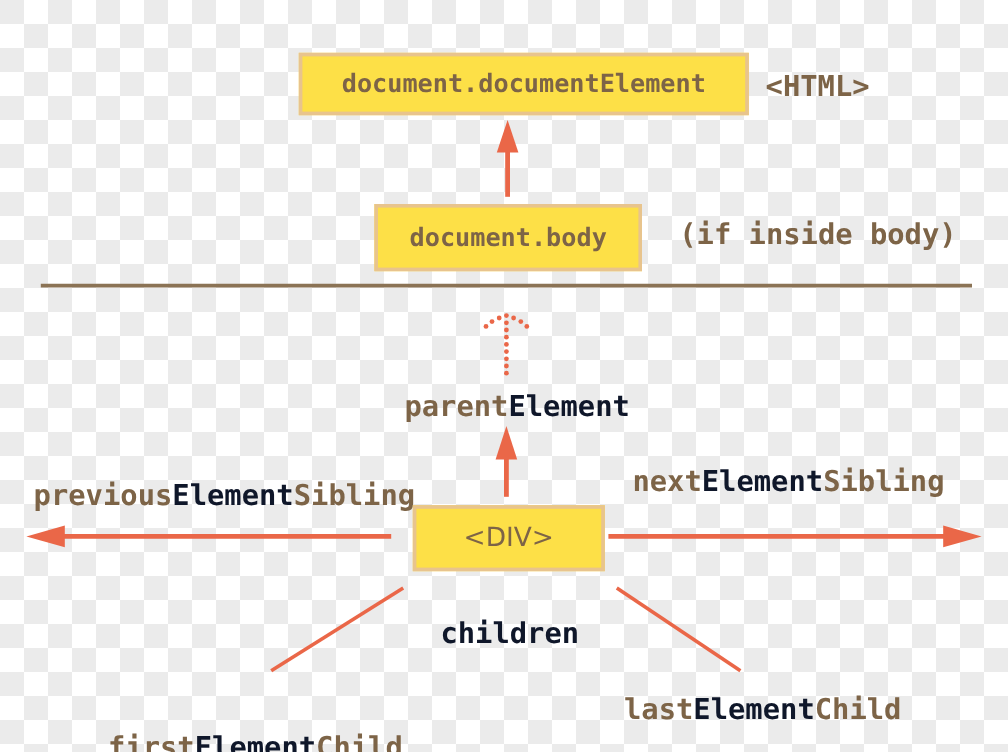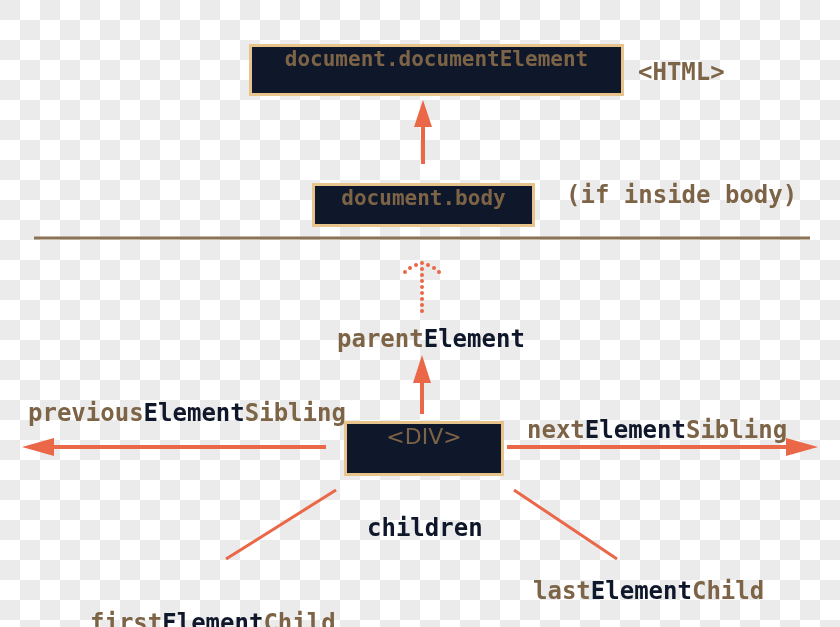--- a/index.html
+++ b/index.html
@@ -8,23 +8,23 @@
     background-color: #ffffff;
     background-image:
       linear-gradient(45deg, #ebebeb 25%, transparent 25%, transparent 75%, #ebebeb 75%),
       linear-gradient(45deg, #ebebeb 25%, transparent 25%, transparent 75%, #ebebeb 75%);
     background-size: 40px 40px;
     background-position: 20px 0, 0 20px;
     font-family: "DejaVu Sans Mono", "Liberation Mono", monospace;
   }
   .box {
     position: absolute; box-sizing: border-box;
-    background: #0f172a; border: 3px solid #e8c48d;
+    background: #fde047; border: 3px solid #e8c48d;
     color: #7d6447; font-weight: bold; font-size: 21px;
-    display: flex; justify-content: center;
+    display: flex; align-items: center; justify-content: center;
   }
   .lbl {
     position: absolute; font-weight: bold; font-size: 24px; color: #7d6447;
     white-space: nowrap; line-height: 1;
   }
   .hl { color: #0f172a; }
   svg.lines { position: absolute; left: 0; top: 0; }
 </style>
 </head>
 <body>
@@ -73,42 +73,42 @@
 
   <line x1="336" y1="490" x2="226" y2="559" stroke="#ea6748" stroke-width="3"></line>
   <line x1="514" y1="490" x2="617" y2="559" stroke="#ea6748" stroke-width="3"></line>
 </svg>
 
 <div class="box" style="left:249px; top:44px; width:375px; height:52px;">
   <span>document.documentElement</span>
 </div>
 <div class="lbl" style="left:638px; top:60px;">&lt;HTML&gt;</div>
 
-<div class="box" style="left:312px; top:183px; width:223px; height:44px;">
+<div class="box" style="left:312px; top:170px; width:223px; height:56px;">
   <span>document.body</span>
 </div>
 <div class="lbl" style="left:566px; top:183px;">(if inside body)</div>
 
 <div class="lbl" style="left:337px; top:327px;">
   <span>parent</span><span class="hl">Element</span>
 </div>
 
 <div class="lbl" style="left:28px; top:401px;">
   <span>previous</span><span class="hl">Element</span><span>Sibling</span>
 </div>
 
-<div class="lbl" style="left:527px; top:418px;">
+<div class="lbl" style="left:527px; top:389px;">
   <span>next</span><span class="hl">Element</span><span>Sibling</span>
 </div>
 
 <div class="box" style="left:344px; top:421px; width:160px; height:55px; font-family:'DejaVu Sans','Liberation Sans',sans-serif; font-weight:normal; font-size:22px;">
   <span>&lt;DIV&gt;</span>
 </div>
 
 <div class="lbl hl" style="left:367px; top:516px;">children</div>
 
 <div class="lbl" style="left:90px; top:611px;text-align:right;">
   <span>first</span><span class="hl">Element</span><span>Child</span>
 </div>
 
-<div class="lbl" style="left:533px; top:579px;">
+<div class="lbl" style="left:520px; top:579px;">
   <span>last</span><span class="hl">Element</span><span>Child</span>
 </div>
 
 </body></html>

